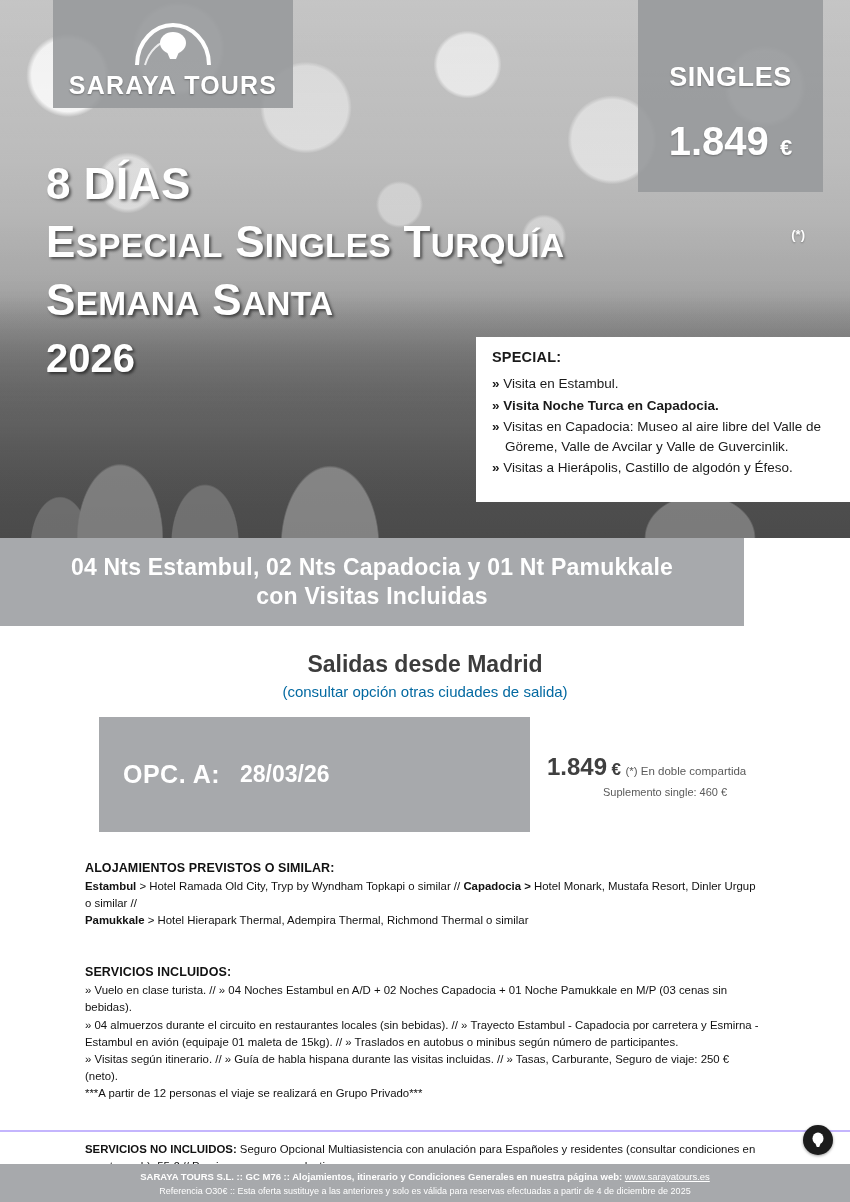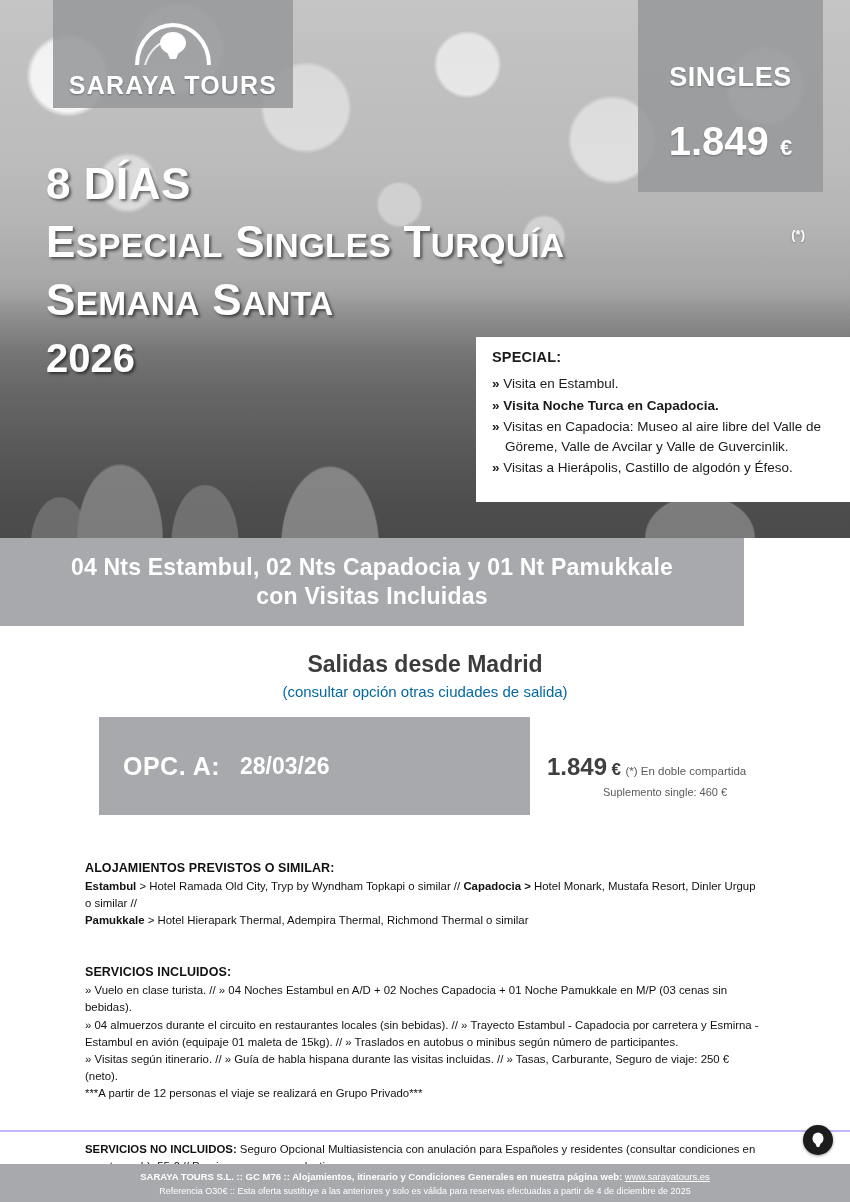--- a/index.html
+++ b/index.html
@@ -120,21 +120,21 @@
   .band div { font-size:23px; font-weight:bold; letter-spacing:.2px; }
 
   
   .departures { text-align:center; padding-top:25px; }
   .dep-title { font-size:23px; font-weight:bold; color:#3c3c3c; }
   .dep-sub { font-size:15px; color:#0369a1; margin-top:5px; }
 
   
   .opt-row { position:relative; height:124px; margin-top:17px; }
   .opt-box {
-    position:absolute; left:99px; top:0; width:431px; height:98px;
+    position:absolute; left:99px; top:0; width:431px; height:115px;
     background:#a7a9ac; color:#ffffff;
     display:flex; align-items:center;
   }
   .opt-label { font-size:25px; font-weight:bold; margin-left:24px; letter-spacing:.5px; }
   .opt-date { font-size:23px; font-weight:bold; margin-left:20px; }
   .opt-price { position:absolute; left:547px; top:36px; color:#3f3f3f; }
   .opt-price .amt { font-size:24px; font-weight:bold; }
   .opt-price .cur { font-size:17px; font-weight:bold; }
   .opt-price .note { font-size:11.5px; color:#5a5a5a; }
   .opt-price .supl { font-size:11px; color:#5a5a5a; margin-top:5px; margin-left:56px; }

